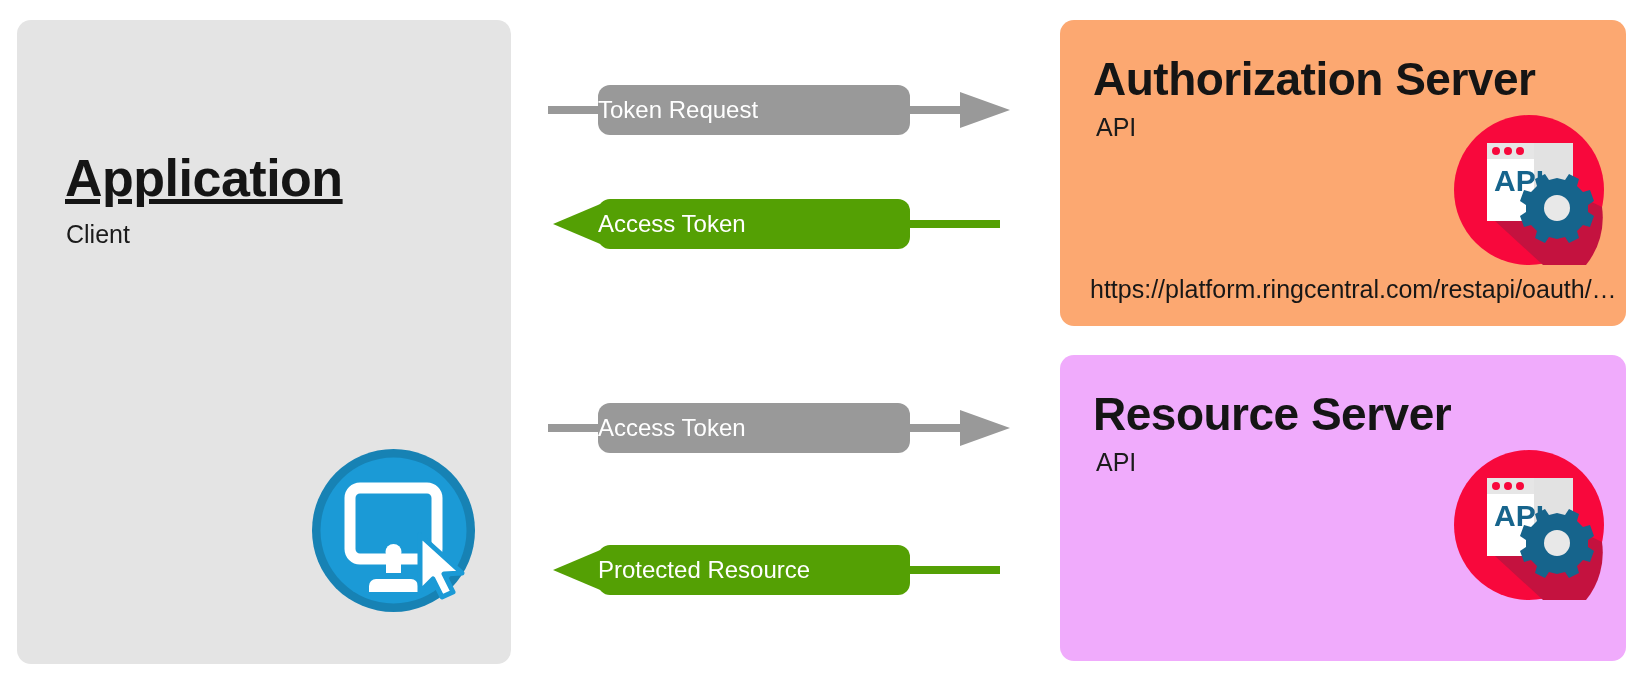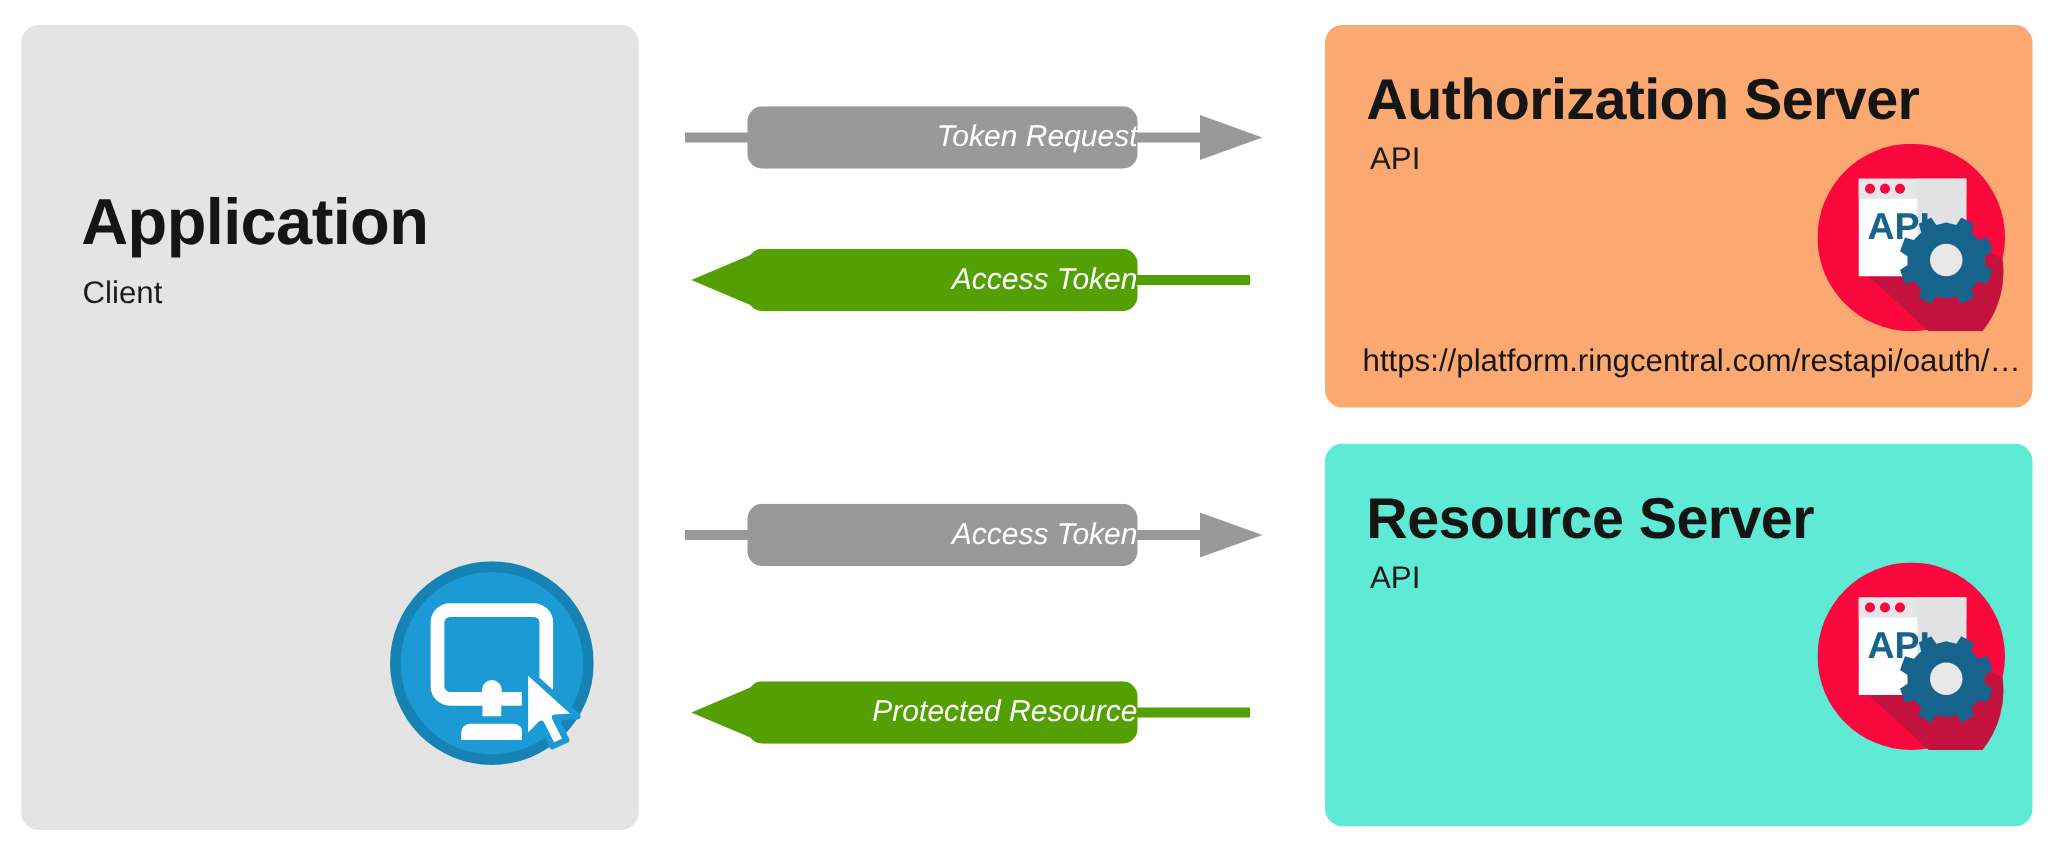--- a/index.html
+++ b/index.html
@@ -33,35 +33,36 @@
     top: 20px;
     width: 566px;
     height: 306px;
     background: #fca871;
   }
   #resource-panel {
     left: 1060px;
     top: 355px;
     width: 566px;
     height: 306px;
-    background: #5eead4;
+    background: #f0abfc;
     text-decoration: underline;
   }
 
   .panel-title {
     position: absolute;
     font-weight: bold;
     color: #151515;
     letter-spacing: -0.5px;
     white-space: nowrap;
   }
   #client-panel .panel-title {
     left: 48px;
     top: 128px;
     font-size: 52px;
+    text-decoration: underline;
   }
   .server-panel .panel-title {
     left: 33px;
     top: 32px;
     font-size: 46px;
   }
 
   .panel-subtitle {
     position: absolute;
     font-size: 25px;
@@ -123,28 +124,27 @@
     top: 0;
     width: 500px;
     height: 50px;
   }
 
   .flow-label {
     position: absolute;
     top: 0;
     height: 50px;
     line-height: 50px;
-    text-align: right;
+    text-align: left;
     color: #ffffff;
     font-size: 24px;
     white-space: nowrap;
     left: 78px;
     width: 312px;
     pointer-events: none;
-    font-style: italic;
   }
 </style>
 </head>
 <body>
 
 <div class="panel" id="client-panel">
   <div class="panel-title">Application</div>
   <div class="panel-subtitle">Client</div>
 
   <div id="client-icon">

